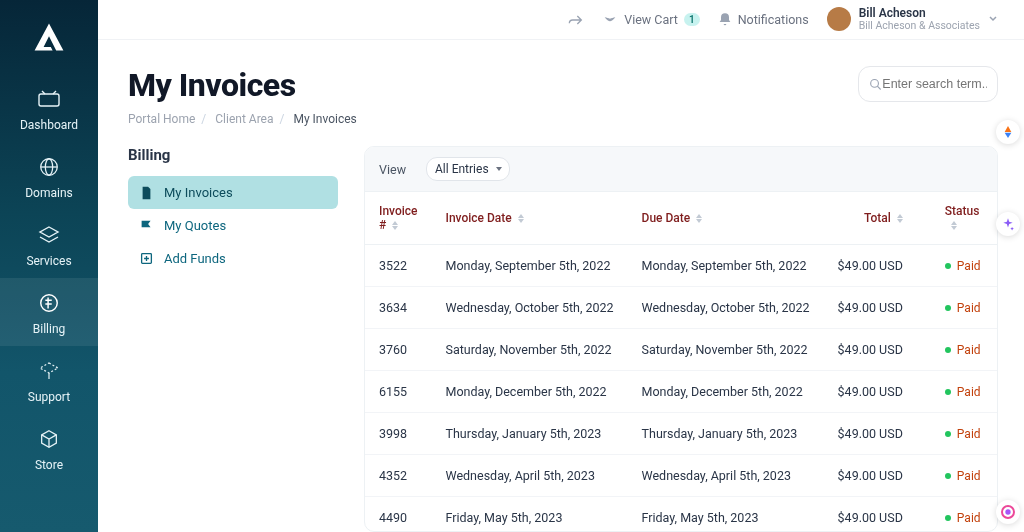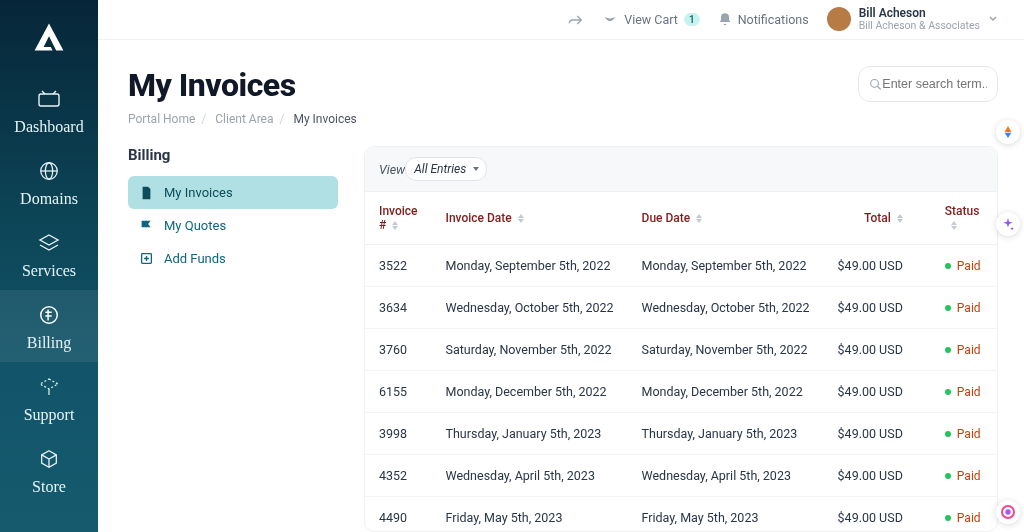--- a/index.html
+++ b/index.html
@@ -15,21 +15,21 @@
     padding-top: 10px;
   }
   .logo { width: 36px; height: 36px; margin: 10px 0 18px 0; display:flex; align-items:center; justify-content:center; }
   .nav { display:flex; flex-direction:column; align-items:center; width:100%; }
   .nav-item {
     width: 100%; display:flex; flex-direction:column; align-items:center;
     padding: 12px 0 10px 0; cursor:pointer; gap:6px;
   }
   .nav-item.active { background: rgba(255,255,255,0.08); }
   .nav-icon { width:28px; height:26px; display:flex; align-items:center; justify-content:center; color:#dff2f6; }
-  .nav-label { font-size: 16px; color:#e6f3f7;font-family:Liberation Serif, serif; }
+  .nav-label { font-size: 12px; color:#e6f3f7; }
 
   
   .main { flex:1; display:flex; flex-direction:column; min-width:0; }
   .header {
     height: 40px; display:flex; align-items:center; justify-content:flex-end;
     padding: 0 26px; gap: 18px; color:#6b7280; border-bottom:1px solid #f0f2f5;
   }
   .h-item { display:flex; align-items:center; gap:6px; font-size:12.5px; cursor:pointer; }
   .badge {
     background:#c7f2ef; color:#0f766e; font-size:10px; font-weight:600;
@@ -63,22 +63,22 @@
   .bill-item {
     display:flex; align-items:center; gap:10px; padding:9px 12px;
     border-radius:6px; font-size:13px; color:#0d667e; cursor:pointer;
   }
   .bill-item.active { background:#b0e0e3; color:#0d4c5c; }
   .bill-item .icon { width:14px; text-align:center; }
 
   
   .panel { flex:1; border:1px solid #edf1f4; border-radius:10px; overflow:hidden; display:flex; flex-direction:column; min-width:0; }
   .panel-head {
-    background:#f6f8fa; padding:10px 14px; display:flex; align-items:center; gap:0;
-    font-size:12.5px; color:#4b5563; border-bottom:1px solid #edf1f4;font-style:italic;
+    background:#f6f8fa; padding:10px 14px; display:flex; align-items:center; gap:20px;
+    font-size:12.5px; color:#4b5563; border-bottom:1px solid #edf1f4;
   }
   .select {
     border:1px solid #e1e5ea; border-radius:11px; padding:4px 20px 4px 8px;
     font-size:12px; color:#2a3547; background:#fff; position:relative;
   }
   .select::after { content:""; position:absolute; right:7px; top:50%; width:0; height:0;
     border-left:3.5px solid transparent; border-right:3.5px solid transparent; border-top:4.5px solid #6b7280;
     transform:translateY(-50%); }
 
   table { width:100%; border-collapse:collapse; font-size:12.5px; color:#2a3547; }

